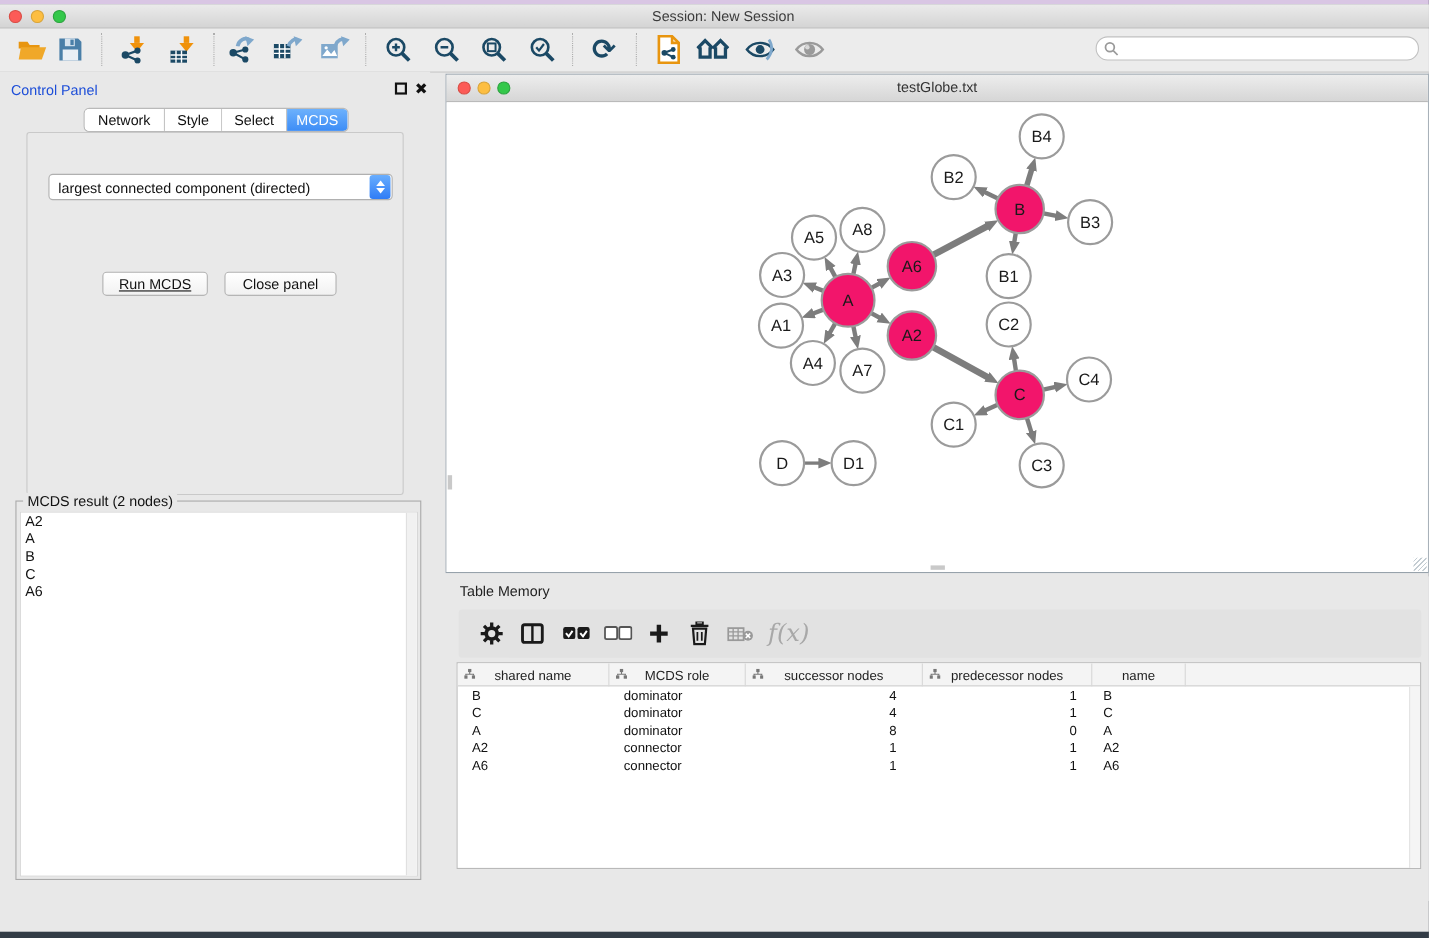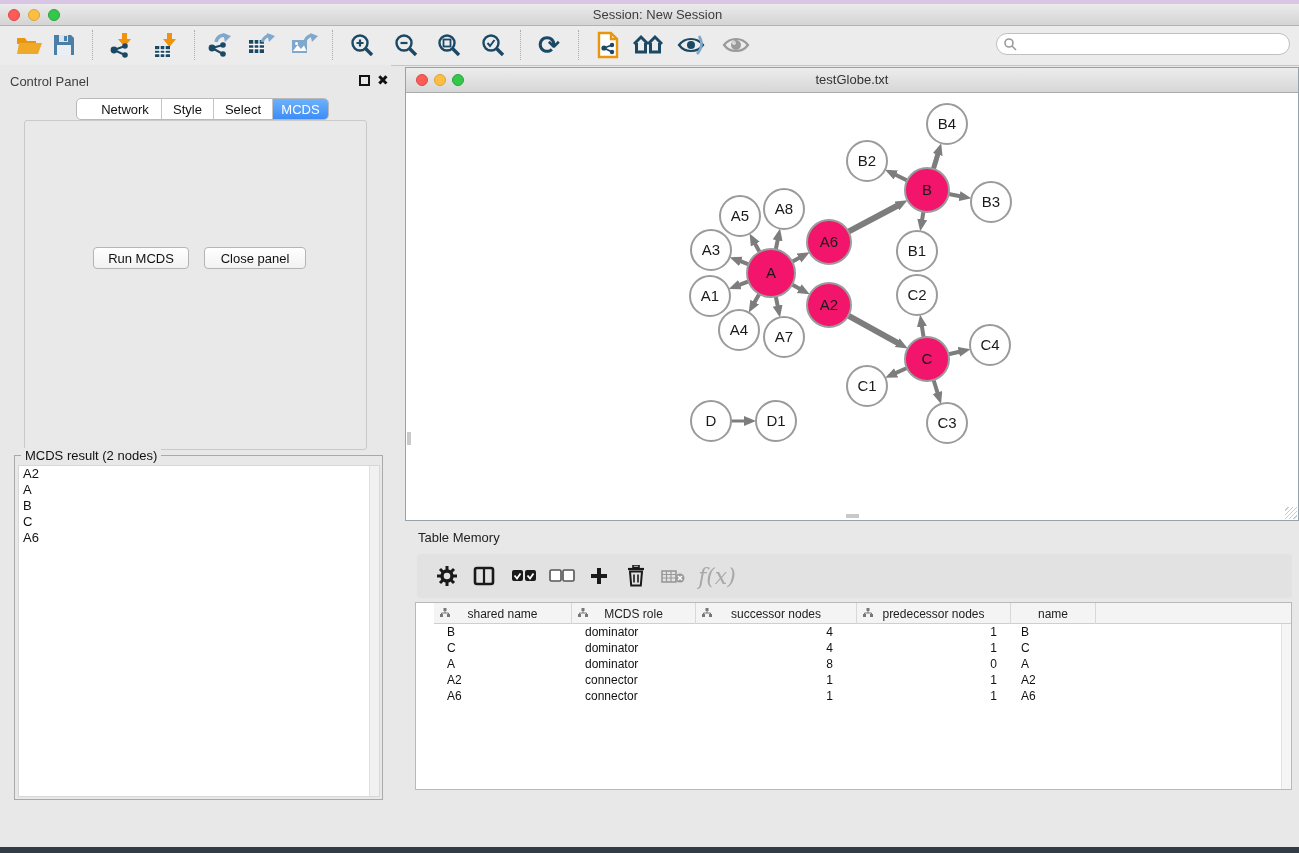--- a/index.html
+++ b/index.html
@@ -27,45 +27,45 @@
   .tb-btn { position:absolute; top:2px; width:36px; height:34px; display:flex;
     align-items:center; justify-content:center; cursor:default; }
   .tb-sep { position:absolute; top:4px; height:30px; border-left:1px dotted #adadad; }
   .uni { font-weight:bold; color:#1b4965; }
   #search-box { left:996px; top:7px; width:294px; height:22px; background:#fff;
     border:1px solid #c0c0c0; border-radius:11px; display:flex; align-items:center; padding-left:6px; }
   #search-box input { border:none; outline:none; flex:1; font-size:12px; background:transparent; }
 
   
   #control-panel { left:0; top:61px; width:391px; height:751px; background:#e8e8e8; }
-  #cp-title { left:10px; top:9px; font-size:13px; color:#404040; }
+  #cp-title { left:10px; top:9px; font-size:13px; color:#1d4ed8; }
   .panel-float { position:absolute; width:11px; height:11px; border:2px solid #111; background:transparent; }
   .panel-close { position:absolute; font-size:14px; font-weight:bold; color:#111; line-height:11px; }
   #cp-tabs { left:76px; top:33px; height:22px; display:flex; border:1px solid #b9b9b9;
-    border-radius:5px; overflow:hidden; background:#fff;padding-left:12px; }
+    border-radius:5px; overflow:hidden; background:#fff; }
   .seg { height:100%; display:flex; align-items:center; justify-content:center;
     font-size:13px; color:#111; background:#fff; border-right:1px solid #c4c4c4; }
   .seg:last-child { border-right:none; }
   .seg.active { background:linear-gradient(#6db1fc,#3d8df6); color:#fff; }
   #cp-inner { left:24px; top:55px; width:343px; height:330px; background:#e9e9e9;
     border:1px solid #c9c9c9; border-radius:3px; }
   #opt-label { left:0; top:15px; width:343px; text-align:center; font-size:13px; color:#111; }
   #criterion-select { left:19px; top:37px; width:313px; height:24px; background:#fff;
     border:1px solid #b0b0b0; border-radius:4px; display:flex; align-items:center; }
   #criterion-select .val { flex:1; font-size:13px; padding-left:8px; color:#111; }
   #criterion-select .stepper { width:19px; height:22px; margin-right:1px; border-radius:3px;
     background:linear-gradient(#69aefe,#2f7cf6); display:flex; flex-direction:column;
     align-items:center; justify-content:center; gap:2px; }
   .chev { width:0; height:0; border-left:4px solid transparent; border-right:4px solid transparent; }
   .chev.up { border-bottom:5px solid #fff; }
   .chev.dn { border-top:5px solid #fff; }
   .push-btn { position:absolute; height:22px; background:linear-gradient(#ffffff,#f1f1f1);
     border:1px solid #b5b5b5; border-radius:4px; font-size:13px; color:#111;
     display:flex; align-items:center; justify-content:center; }
-  #run-btn { left:68px; top:126px; width:96px; }
+  #run-btn { left:68px; top:126px; width:96px;text-decoration:underline; }
   #close-btn { left:179px; top:126px; width:102px; }
   #mcds-fieldset { left:14px; top:390px; width:369px; height:345px; border:1px solid #a9a9a9; }
   #mcds-legend { position:absolute; top:-8px; left:6px; background:#e8e8e8; padding:0 4px;
     font-size:13px; color:#111; }
   #mcds-list { position:absolute; left:3px; top:9px; width:362px; height:332px; background:#fff;
     border:1px solid #d7d7d7; overflow:hidden; }
   #mcds-scroll { position:absolute; right:0; top:0; width:10px; height:100%; background:#f1f1f1;
     border-left:1px solid #e0e0e0; }
   .mcds-item { font-size:13px; color:#111; line-height:16px; padding-left:4px; }
 
@@ -83,21 +83,21 @@
     background:repeating-linear-gradient(135deg,transparent 0 2px,#c3ccd2 2px 3px); }
 
   
   #table-panel { left:405px; top:520px; width:894px; height:295px; background:#e8e8e8; }
   #tp-title { left:13px; top:6px; font-size:13px; color:#222; }
   #tp-toolbar { left:12px; top:30px; width:875px; height:44px; background:#e2e2e2; border-radius:3px; }
   .tp-btn { position:absolute; top:7px; width:32px; height:30px; display:flex;
     align-items:center; justify-content:center; }
   #fx-label { font-family:"DejaVu Serif",serif; font-style:italic; font-size:22px; color:#a8a8a8; }
   #node-table { left:10px; top:78px; width:877px; height:188px; background:#fff;
-    border:1px solid #b9b9b9; overflow:hidden;padding-left:18px; }
+    border:1px solid #b9b9b9; overflow:hidden; }
   .t-grid { display:grid; grid-template-columns:138px 124px 161px 154px 85px 1fr; }
   #t-header { background:#f4f4f4; border-bottom:1px solid #cfcfcf; height:21px; }
   .th { position:relative; display:flex; align-items:center; justify-content:center;
     font-size:12px; color:#222; border-right:1px solid #d8d8d8; height:21px; }
   .th .sort-ic { position:absolute; left:6px; top:5px; }
   .t-row { height:16px; }
   .td { font-size:12px; color:#111; line-height:16px; padding-left:13px; white-space:nowrap; }
   .td.num { text-align:right; padding-right:24px; padding-left:0; }
   .td.num2 { text-align:right; padding-right:14px; padding-left:0; }
   .td.name { padding-left:10px; }
@@ -272,20 +272,27 @@
     <div class="panel-close" style="left:377px; top:10px;">✖</div>
 
     <div id="cp-tabs" class="abs">
       <div class="seg" style="width:73px">Network</div>
       <div class="seg" style="width:52px">Style</div>
       <div class="seg" style="width:59px">Select</div>
       <div class="seg active" style="width:55px">MCDS</div>
     </div>
 
     <div id="cp-inner" class="abs">
+      <div id="criterion-select" class="abs">
+        <span class="val">largest connected component (directed)</span>
+        <span class="stepper">
+            <span class="chev up"></span>
+            <span class="chev dn"></span>
+          </span>
+      </div>
       <div id="run-btn" class="push-btn">Run MCDS</div>
       <div id="close-btn" class="push-btn">Close panel</div>
     </div>
 
     <div id="mcds-fieldset" class="abs">
       <div id="mcds-legend">MCDS result (2 nodes)</div>
       <div id="mcds-list">
         <div id="mcds-scroll"></div>
       <div class="mcds-item">A2</div>
           <div class="mcds-item">A</div>

